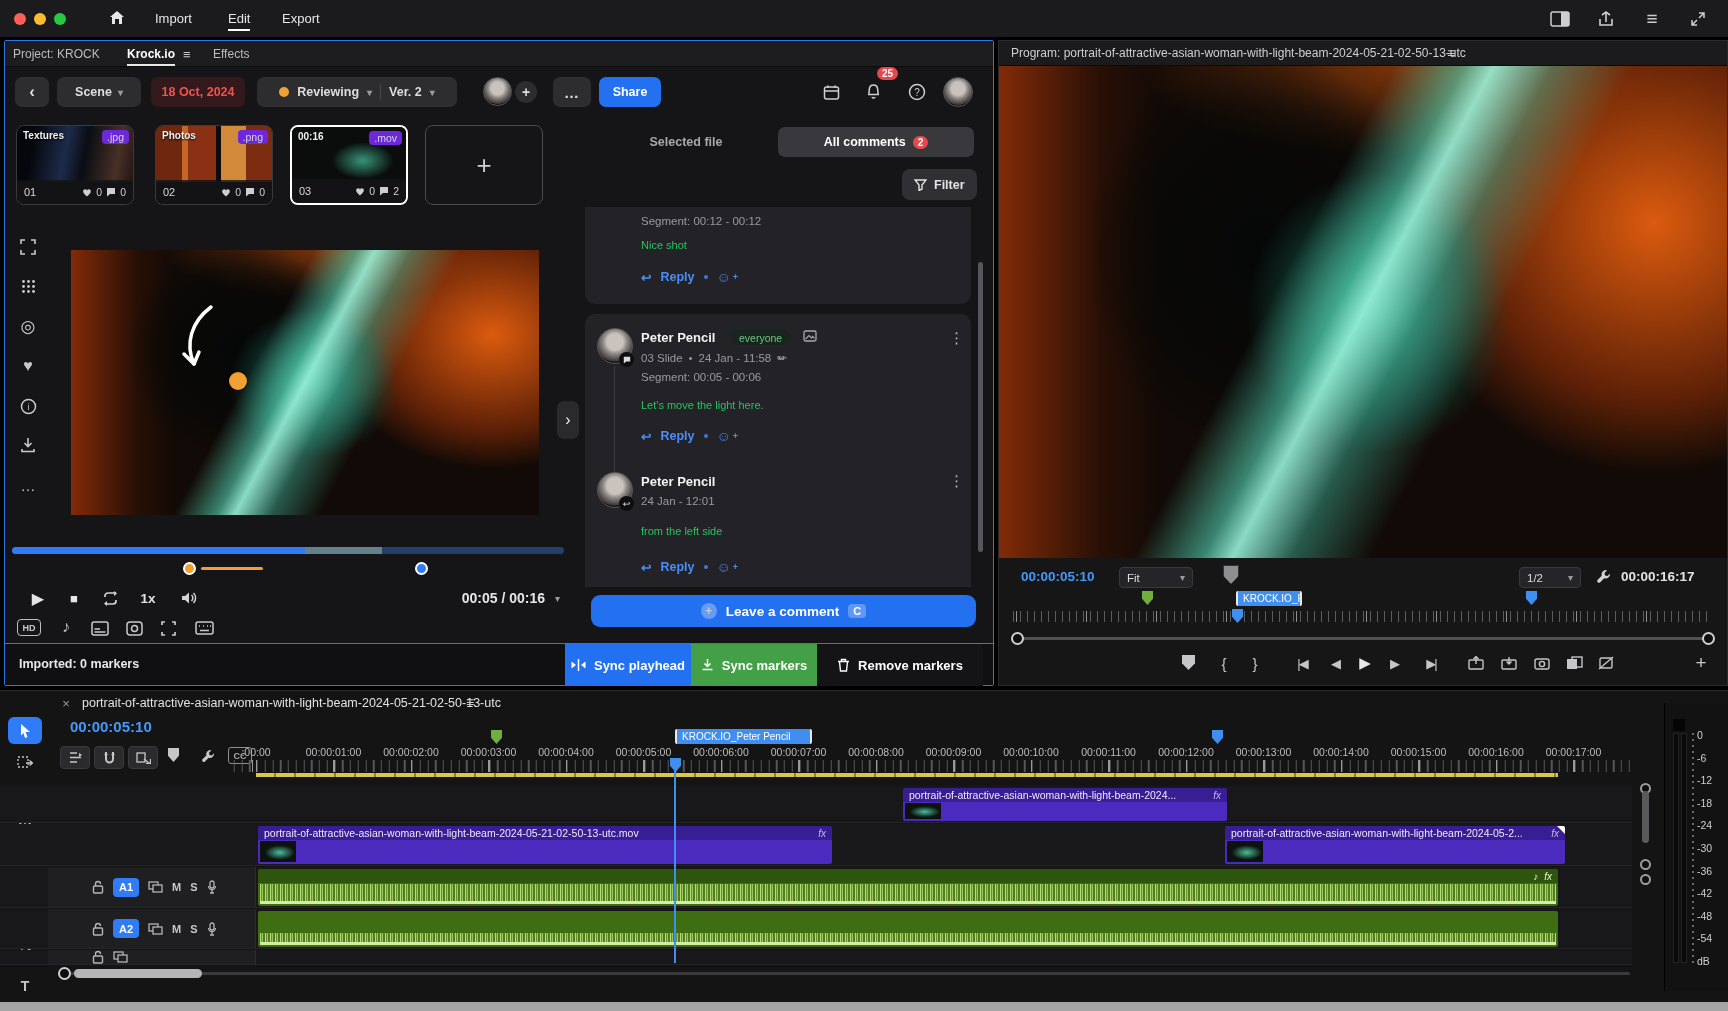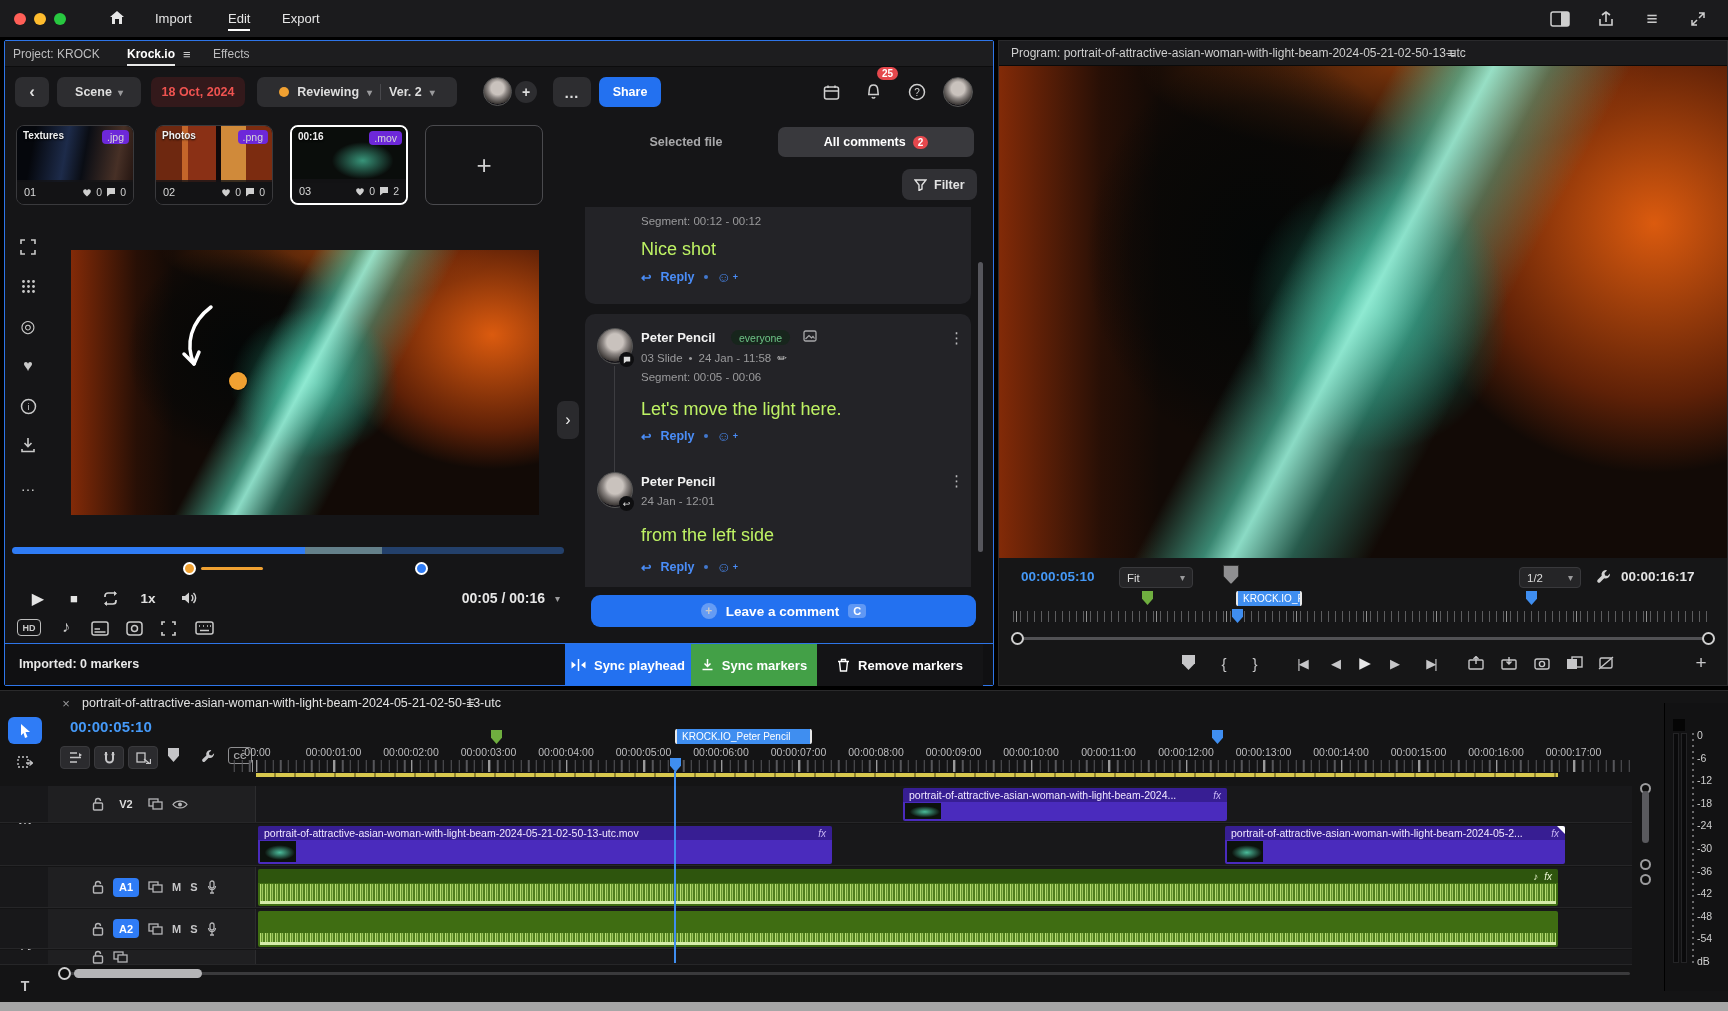--- a/index.html
+++ b/index.html
@@ -53,21 +53,21 @@
 
   
   .ccol{left:569px;top:86px;width:413px;height:505px;}
   .ctab{height:30px;border-radius:7px;display:flex;align-items:center;justify-content:center;gap:7px;font-size:12.5px;font-weight:bold;color:#a8a8aa;}
   .ctab.active{background:#39393d;color:#fff;}
   .searchbox{background:#222225;border-radius:8px;height:31px;display:flex;align-items:center;padding:0 10px;gap:8px;}
   .searchbox input{background:transparent;border:none;outline:none;color:#ddd;font-size:12.5px;width:100%;}
   .filter-btn{background:#303034;border-radius:8px;height:31px;display:inline-flex;align-items:center;gap:7px;padding:0 12px;color:#e2e2e2;font-weight:bold;font-size:12.5px;}
   .c-card{position:absolute;left:11px;width:386px;background:#232327;border-radius:10px;}
   .c-gray{color:#9a9a9c;font-size:11.5px;}
-  .c-body{color:#bef264;font-size:18px;}
+  .c-body{color:#22c55e;font-size:11px;}
   .reply-row{display:flex;align-items:center;gap:9px;color:#4a8df8;font-size:12.5px;font-weight:bold;}
   .reply-dot{width:4px;height:4px;border-radius:50%;background:#4a8df8;opacity:.8;}
   .vis-badge{background:#17251c;color:#6ec487;border-radius:9px;padding:1.5px 8px;font-size:10.5px;}
   .kebab{color:#b9b9bb;font-size:15px;letter-spacing:1px;}
   .leave-btn{background:#2371f0;border-radius:9px;height:32px;display:flex;align-items:center;justify-content:center;gap:9px;color:#fff;font-size:13.5px;font-weight:bold;}
   .key-badge{background:rgba(255,255,255,.28);border-radius:4px;font-size:11px;padding:1px 5px;}
 
   
   .program{left:998px;top:40px;width:730px;height:646px;background:#161617;border:1px solid #2a2a2c;}
   .pm-head{left:0;top:0;width:100%;height:25px;background:#1b1b1d;border-bottom:1px solid #0a0a0a;color:#cfcfcf;}
@@ -625,35 +625,20 @@
     <span class="ab pent" style="left:491px;top:39px;background:var(--marker-green,#6fae3f)"></span>
     <span class="ab mk-label" style="left:675px;top:38px;width:137px">KROCK.IO_Peter Pencil</span>
     <span class="ab pent" style="left:1212px;top:39px;background:#3f8ef0"></span>
     <span class="ab pent" style="left:670px;top:67px;background:#3f8ef0"></span>
 
     <div class="ab" style="left:256px;top:82px;width:1302px;height:4px;background:repeating-linear-gradient(90deg,#d8c84e 0 18px,#8f832f 18px 20px)"></div>
 
     <div class="ab" style="left:0;top:88px;width:1632px;height:186px;overflow:hidden">
 
       <div class="trow" style="top:7px;height:37px;background:#18181a">
-        <div class="thead">
-          <svg width="12" height="14" viewBox="0 0 12 14">
-              <rect x="1.5" y="6" width="9" height="7" rx="1" fill="none" stroke="#b5b5b7" stroke-width="1.4"></rect>
-              <path d="M3.5 6 V4 a2.5 2.5 0 0 1 5 0" fill="none" stroke="#b5b5b7" stroke-width="1.4"></path>
-            </svg>
-          <span class="tbadge">V2</span>
-          <svg width="15" height="12" viewBox="0 0 15 12">
-              <rect x="1" y="1" width="9" height="7" fill="none" stroke="#b5b5b7" stroke-width="1.3"></rect>
-              <rect x="5" y="4" width="9" height="7" fill="#1f1f21" stroke="#b5b5b7" stroke-width="1.3"></rect>
-            </svg>
-          <svg width="16" height="11" viewBox="0 0 16 11">
-              <path d="M1 5.5 C4 1 12 1 15 5.5 C12 10 4 10 1 5.5Z" fill="none" stroke="#b5b5b7" stroke-width="1.3"></path>
-              <circle cx="8" cy="5.5" r="2" fill="#b5b5b7"></circle>
-            </svg>
-        </div>
         <div class="clip clip-v" style="left:903px;top:2px;width:324px;height:33px">
           <div class="clip-title">
               <span>portrait-of-attractive-asian-woman-with-light-beam-2024...</span>
               <span class="fx">fx</span>
             </div>
           <div class="clipthumb"></div>
         </div>
       </div>
 
       <div class="trow" style="top:45px;height:42px;background:#18181a">

